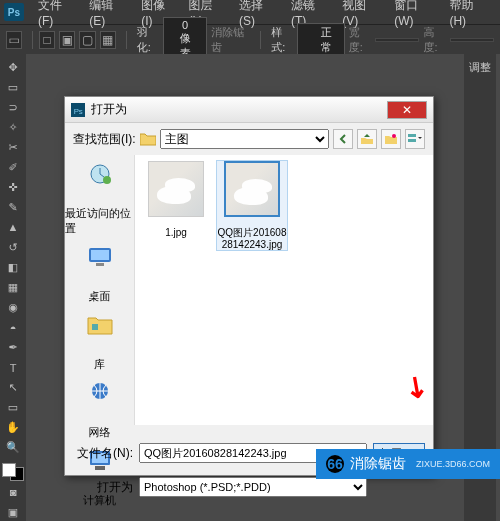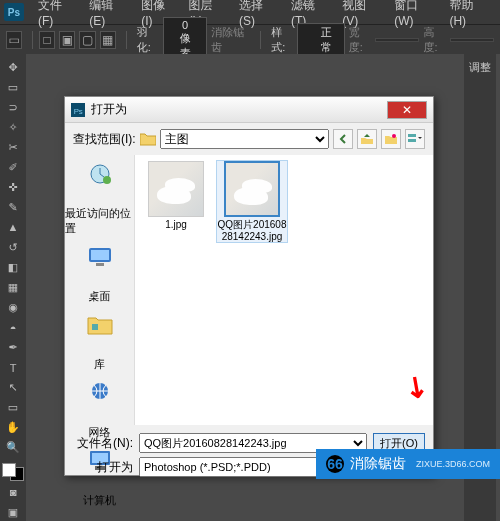--- a/index.html
+++ b/index.html
@@ -39,31 +39,31 @@
   .dlg-lookrow .folder-ico { width: 16px; height: 14px; }
   .dlg-lookrow select { flex: 1; font-size: 12px; height: 20px; }
   .dlg-lookrow .tbtn { width: 20px; height: 20px; border: 1px solid #bbb; background: #f7f7f7; display: flex; align-items: center; justify-content: center; }
   
   .dlg-body { display: flex; height: 270px; }
   .places { width: 70px; background: #f0f0f0; border-right: 1px solid #ddd; display: flex; flex-direction: column; align-items: center; padding-top: 6px; gap: 8px; }
   .place { display: flex; flex-direction: column; align-items: center; gap: 19px; font-size: 11px; }
   .place svg { width: 28px; height: 26px; }
   
   .filepane { flex: 1; background: #fff; padding: 6px; display: flex; gap: 6px; align-items: flex-start; overflow: auto; }
-  .thumb { display: flex; flex-direction: column; align-items: center; width: 70px; }
+  .thumb { display: flex; flex-direction: column; align-items: center; width: 70px; gap: 8px; }
   .thumb .pic { width: 56px; height: 56px; position: relative; background: #eee; border: 1px solid #ccc; display: block; }
   .thumb.sel .pic { border: 2px solid #3a84c6; }
   .thumb.sel { outline: 1px solid #b3d4f0; background: #e8f1fb; }
   .thumb .cap { font-size: 10px; text-align: center; margin-top: 2px; word-break: break-all; line-height: 1.15; }
   
   .pic::before { content:""; position:absolute; inset:0; background: linear-gradient(135deg,#e9e6e0 40%,#d3d7d9 100%); }
   .pic::after { content:""; position:absolute; left:8px; top:24px; width:34px; height:18px; background:#fefefe; border-radius:50% 60% 40% 50%; box-shadow: 6px -10px 0 -2px #fefefe; }
   
   .dlg-bottom { padding: 4px 8px; }
-  .brow { display: flex; align-items: center; gap: 6px; margin-top: 4px; }
+  .brow { display: flex; align-items: center; gap: 6px; margin-top: 14px; }
   .brow .lbl { width: 60px; font-size: 12px; text-align: right; }
   .brow select { flex: 1; font-size: 11px; height: 20px; }
   .openbtn { width: 52px; height: 20px; border: 1px solid #2a70b8; background: #dceaf7; font-size: 11px; display: flex; align-items: center; justify-content: center; }
   .cancelbtn-ghost { width: 52px; }
   
   .arrow { position: absolute; top: 370px; right: 72px; color: #ff0000; font-size: 28px; font-weight: bold; transform: rotate(35deg); pointer-events: none; }
   
   .watermark { position: absolute; right: 0; bottom: 42px; height: 30px; padding: 0 10px; background: #1b83d8; color: #fff; display: flex; align-items: center; gap: 6px; font-size: 14px; }
   .watermark .dot { width: 18px; height: 18px; border-radius: 50%; background: #000000; color:#1b83d8; font-size:14px; display:flex; align-items:center; justify-content:center; font-weight:bold; }
   .watermark .sub { font-size: 9px; color: #d8ecfb; margin-left: 4px; }

